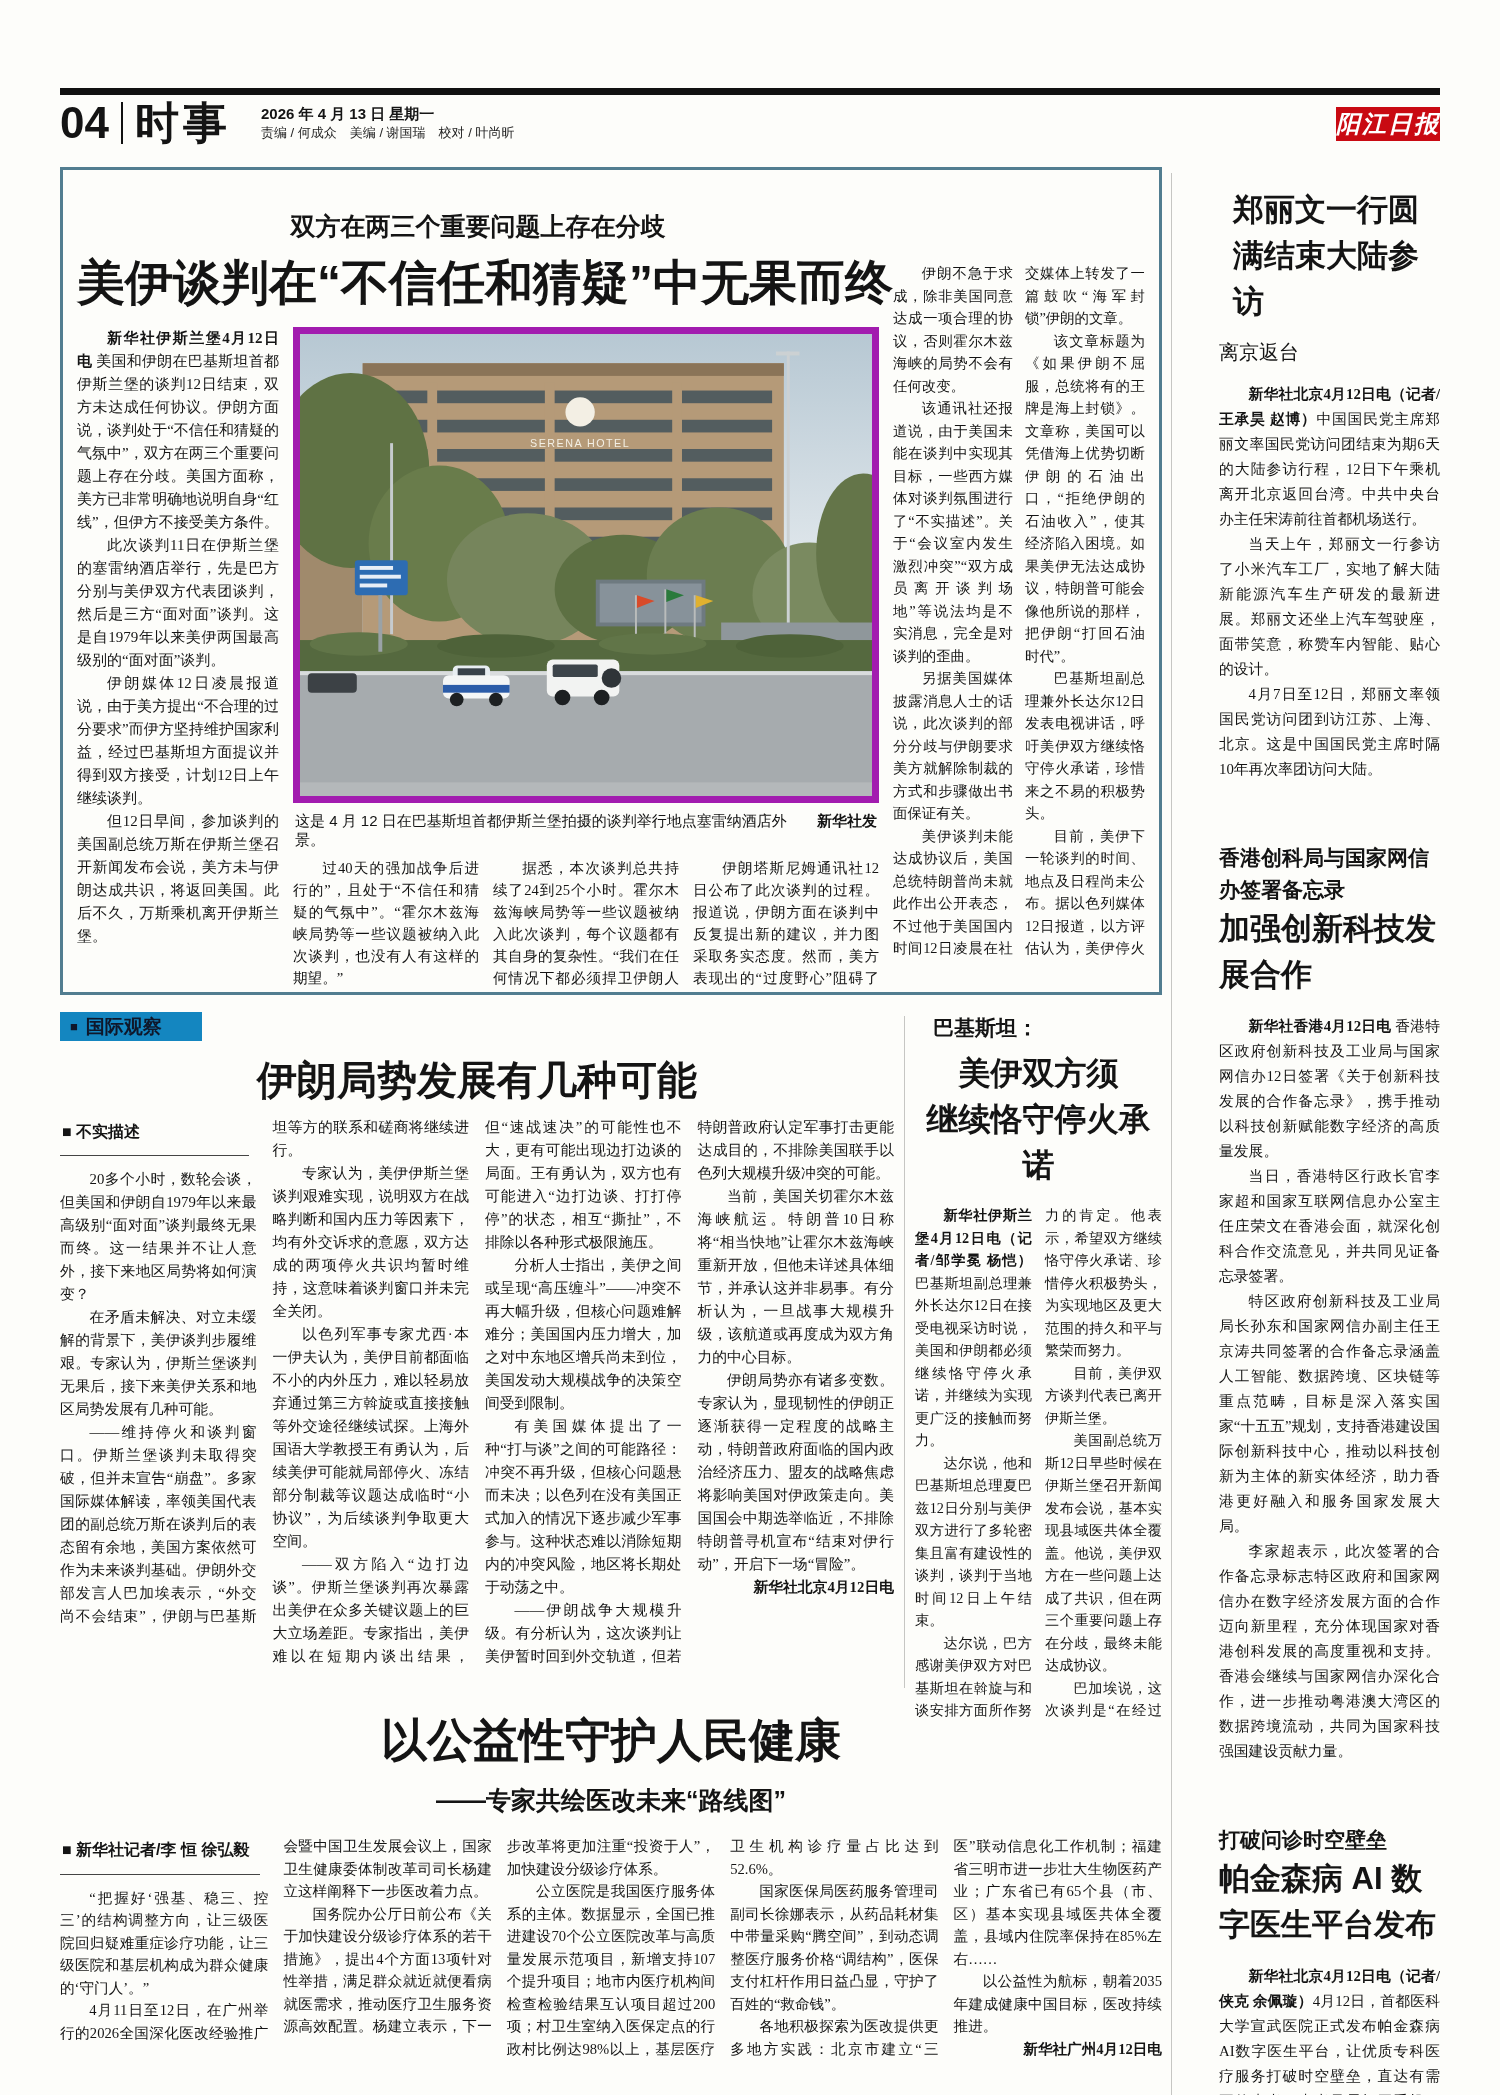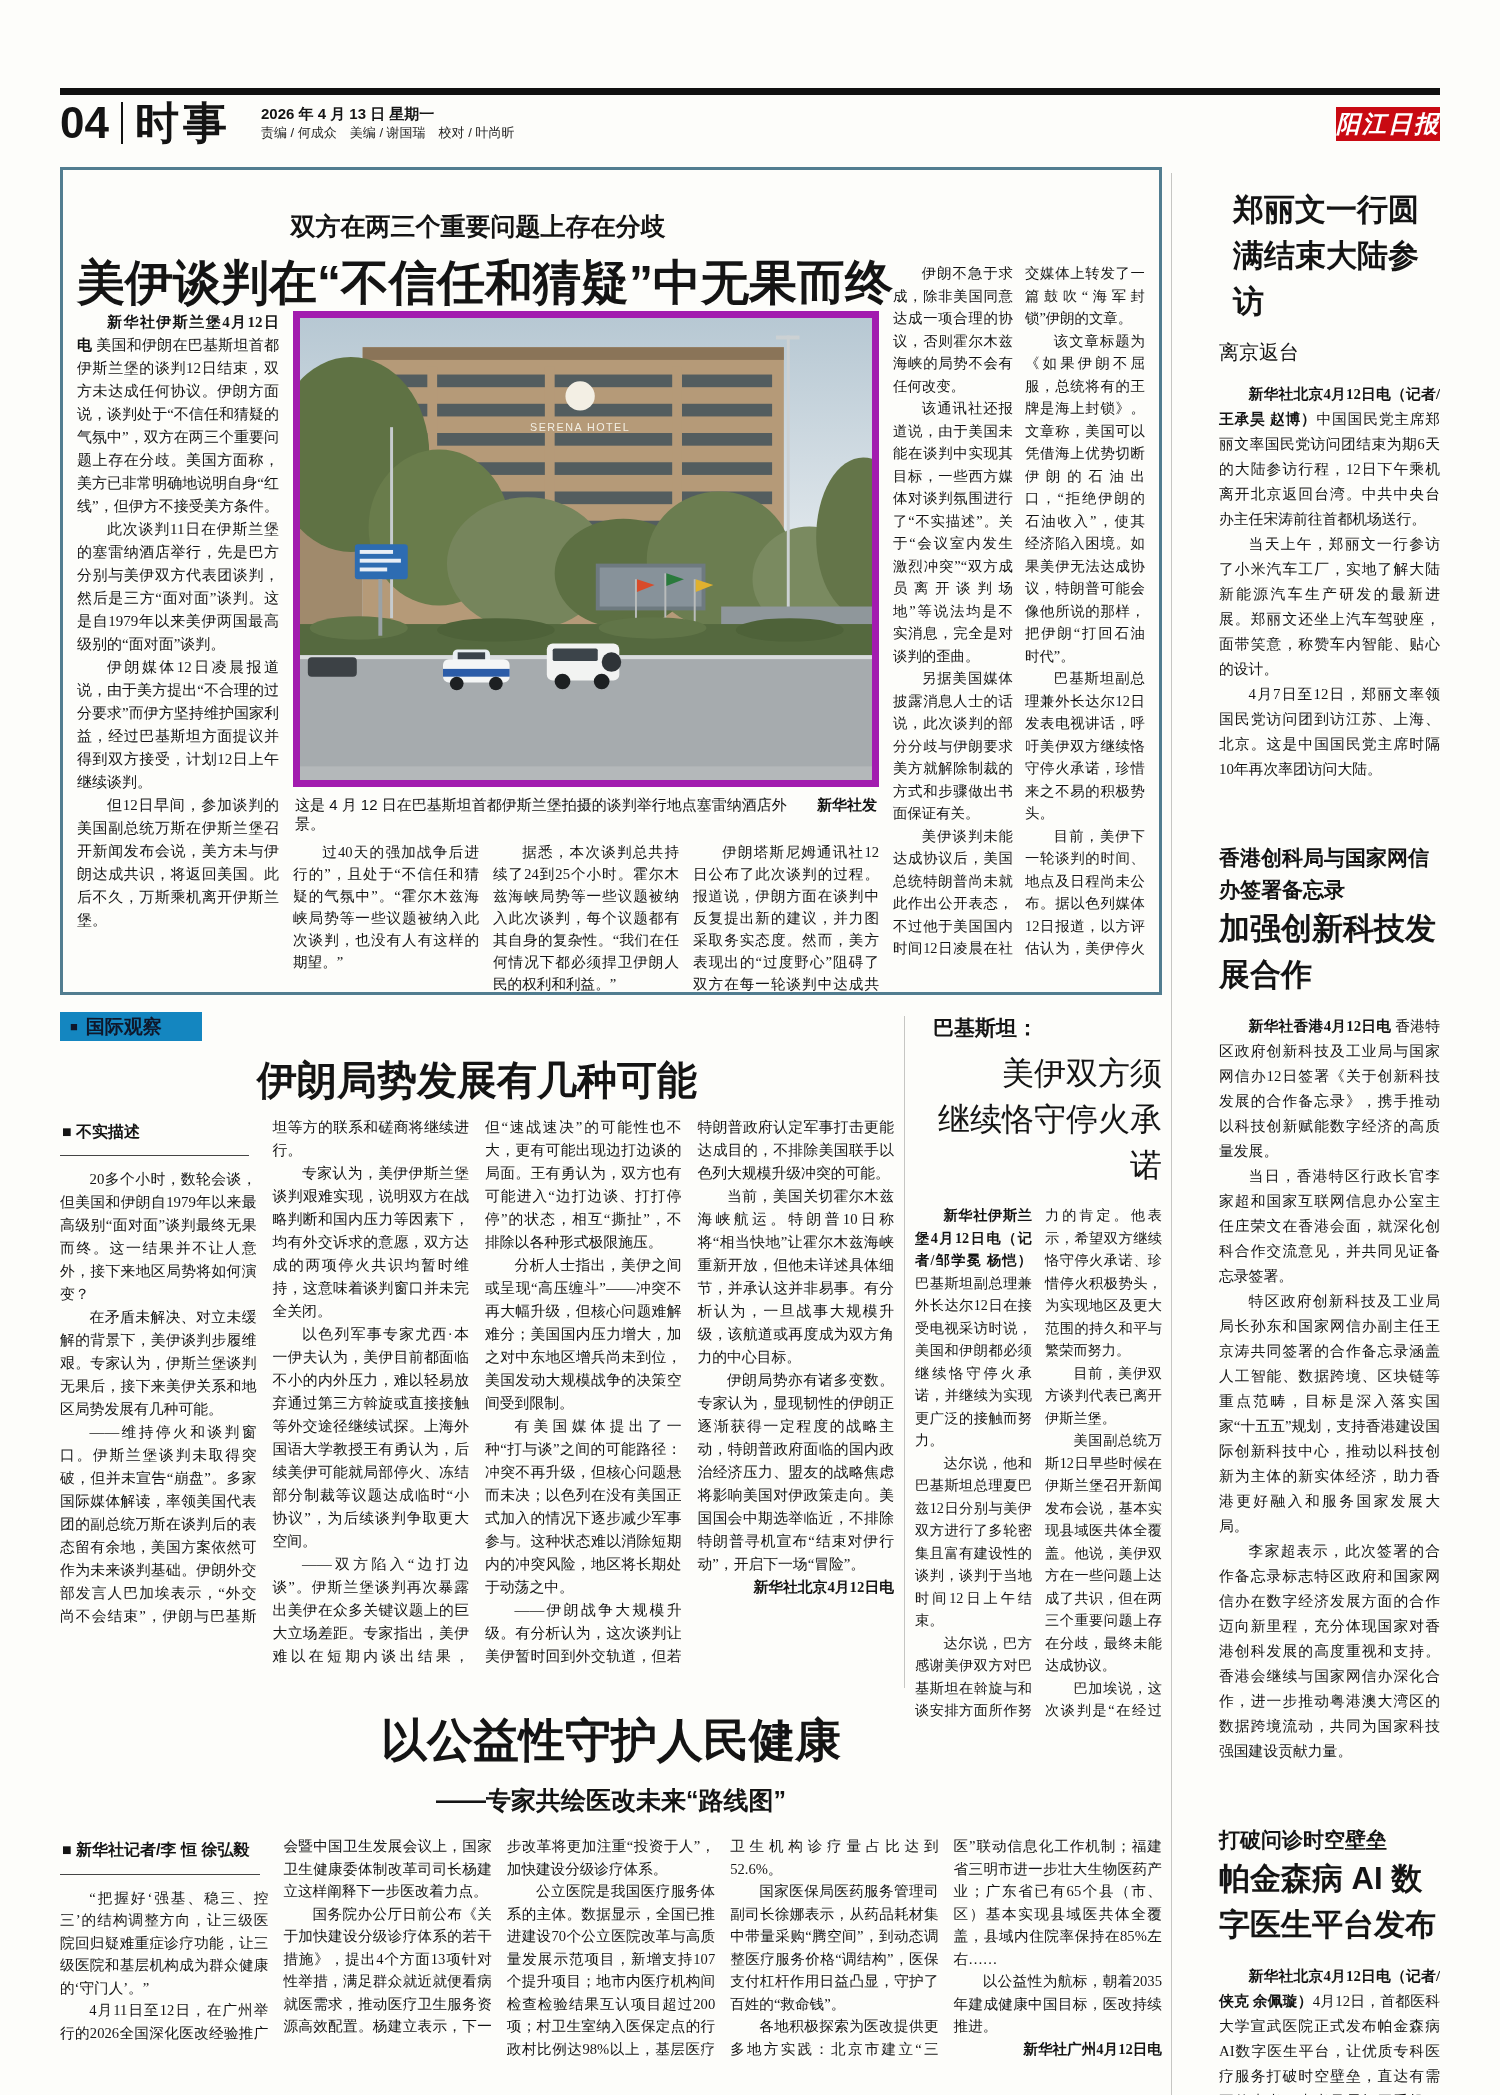--- a/index.html
+++ b/index.html
@@ -21,21 +21,21 @@
   .left-zone{width:1102px;}
   .zone-sep{width:1px;background:#c6c6c3;margin:6px 9px 0;}
   .sidebar{flex:1;padding-left:38px;height:1930px;overflow:hidden;}
   
   .main-box{border:3px solid #527d90;height:806px;padding:8px 14px;box-sizing:content-box;overflow:hidden;}
   .main-inner{display:flex;}
   .main-left{width:802px;}
   .kicker{margin-top:32px;text-align:center;font-family:"Liberation Sans",sans-serif;font-weight:700;font-size:25px;}
   .main-headline{margin-top:12px;text-align:center;white-space:nowrap;font-family:"Liberation Sans",sans-serif;
                  font-weight:900;font-size:48px;line-height:56px;letter-spacing:0px;}
-  .main-left-row{display:flex;margin-top:0;}
+  .main-left-row{display:flex;margin-top:16px;}
   .mcol1{width:202px;height:622px;overflow:hidden;font-size:15px;line-height:23px;}
   .mcenter{width:586px;margin-left:14px;}
   .photo{height:476px;border:7px solid #a21caf;box-sizing:border-box;}
   .photo svg{display:block;width:100%;height:100%;}
   .caption{display:flex;justify-content:space-between;align-items:baseline;margin:9px 2px 7px;
            font-family:"Liberation Sans",sans-serif;font-size:15px;}
   .caption-credit{font-weight:700;margin-left:14px;white-space:nowrap;}
   .center-text{column-count:3;column-gap:14px;height:168px;overflow:hidden;font-size:14.6px;line-height:22px;}
   .main-right{width:262px;margin-left:14px;padding-top:84px;}
   .main-right-cols{column-count:2;column-gap:12px;height:700px;overflow:hidden;font-size:14.4px;line-height:22.5px;}
@@ -47,21 +47,21 @@
             font-weight:700;font-size:19px;line-height:27px;padding:1px 40px 1px 10px;}
   .intl-tag .sq{font-size:13px;vertical-align:2px;margin-right:8px;}
   .intl-headline{margin:12px 0 8px;text-align:center;font-family:"Liberation Sans",sans-serif;font-weight:900;font-size:40px;}
   .byline{font-family:"Liberation Sans",sans-serif;font-weight:700;font-size:16px;
           border-bottom:1.5px solid #444;padding:4px 2px 12px;margin-bottom:12px;width:94%;}
   .intl-cols{column-count:4;column-gap:16px;height:556px;overflow:hidden;font-size:14.8px;line-height:23px;}
   .intl-body p:last-child{text-align:right;font-weight:700;text-indent:0;}
   .mid-vdiv{width:1px;background:#c6c6c3;margin:4px 10px 0;}
   .pak{flex:1;padding-top:2px;}
   .pak-kicker{font-family:"Liberation Sans",sans-serif;font-weight:700;font-size:21px;padding-left:18px;}
-  .pak-headline{text-align:right;font-family:"Liberation Sans",sans-serif;font-weight:400;font-size:32px;line-height:46px;margin-top:8px;}
+  .pak-headline{text-align:center;font-family:"Liberation Sans",sans-serif;font-weight:700;font-size:32px;line-height:46px;margin-top:8px;}
   .pak-cols{column-count:2;column-gap:13px;height:518px;overflow:hidden;font-size:14.2px;line-height:22.5px;margin-top:16px;}
   
   .health{margin-top:22px;}
   .health-headline{text-align:center;font-family:"Liberation Sans",sans-serif;font-weight:900;font-size:46px;}
   .health-subtitle{text-align:center;font-family:"Liberation Sans",sans-serif;font-weight:700;font-size:25px;margin-top:12px;}
   .health-cols{column-count:5;column-gap:15px;height:262px;overflow:hidden;font-size:14.6px;line-height:22.5px;margin-top:18px;}
   .health-body p:last-child{text-align:right;font-weight:700;text-indent:0;}
   
   .sb-art{margin-top:20px;}
   .sb-art + .sb-art{margin-top:60px;}

